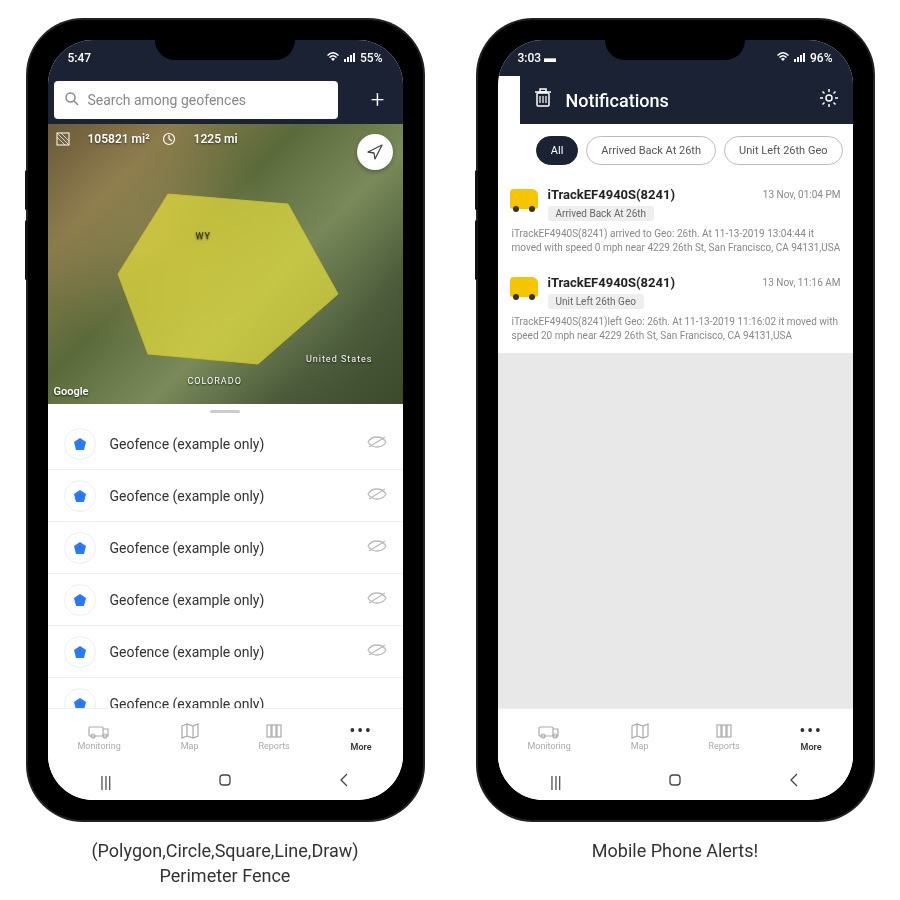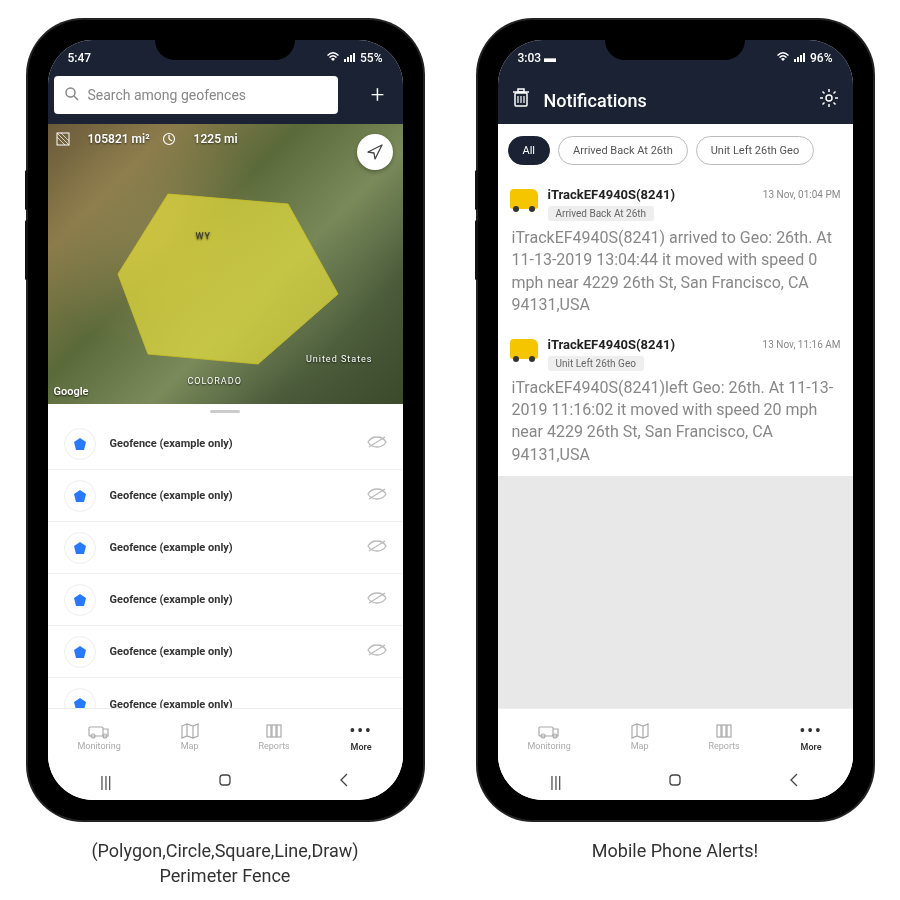--- a/index.html
+++ b/index.html
@@ -5,59 +5,59 @@
 * { box-sizing: border-box; margin: 0; padding: 0; }
 body { font-family: -apple-system, BlinkMacSystemFont, 'Segoe UI', Roboto, sans-serif; background: #fff; width: 900px; height: 900px; display: flex; justify-content: space-around; align-items: flex-start; padding-top: 20px; }
 .phone-wrap { display: flex; flex-direction: column; align-items: center; }
 .phone { width: 395px; height: 800px; background: #000; border-radius: 55px; padding: 20px; position: relative; box-shadow: 0 0 0 2px #222; }
 .phone::before { content:''; position:absolute; left:-3px; top:150px; width:3px; height:40px; background:#111; border-radius:2px; }
 .phone::after { content:''; position:absolute; left:-3px; top:200px; width:3px; height:60px; background:#111; border-radius:2px; }
 .notch { position: absolute; top: 12px; left: 50%; transform: translateX(-50%); width: 140px; height: 28px; background: #000; border-radius: 0 0 20px 20px; z-index: 10; }
 .screen { width: 100%; height: 100%; background: #fff; border-radius: 45px; overflow: hidden; position: relative; display:flex; flex-direction:column; }
 .statusbar { height: 36px; background: #1a2233; color: #fff; display:flex; justify-content:space-between; align-items:center; padding: 0 20px; font-size: 12px; font-weight:500; }
 .statusbar .right { display:flex; gap:4px; align-items:center; }
-.searchrow { height: 48px; background: #1a2233; display:flex; align-items:flex-start; padding:0 6px; gap:21px; }
+.searchrow { height: 48px; background: #1a2233; display:flex; align-items:center; padding:0 6px; gap:21px; }
 .searchbox { flex:1; background:#fff; border-radius:4px; height:38px; display:flex; align-items:center; padding:0 10px; gap:8px; color:#888; font-size:14px; }
 .addbtn { width:38px; height:38px; display:flex; align-items:center; justify-content:center; color:#fff; font-size:24px; font-weight:300; }
 .mapwrap { height: 280px; background: linear-gradient(135deg,#6b5a3a 0%,#8a7a4a 20%,#5a6a3a 40%,#7a8a5a 60%,#4a5a3a 80%,#3a4a2a 100%); position:relative; overflow:hidden; }
 .mapwrap::before { content:''; position:absolute; inset:0; background: radial-gradient(circle at 30% 40%, rgba(160,140,90,0.5) 0%, transparent 40%), radial-gradient(circle at 70% 60%, rgba(100,120,80,0.4) 0%, transparent 35%); }
 .mapstats { position:absolute; top:8px; left:8px; display:flex; gap:12px; color:#fff; font-size:12px; font-weight:600; z-index:2; }
 .mapstats span { display:flex; align-items:center; gap:18px; text-shadow:0 1px 2px rgba(0,0,0,0.6); }
 .locbtn { position:absolute; top:10px; right:10px; width:36px; height:36px; background:#fff; border-radius:50%; display:flex; align-items:center; justify-content:center; box-shadow:0 2px 4px rgba(0,0,0,0.3); z-index:2; }
 .polygon { position:absolute; left:40px; top:50px; width:260px; height:200px; z-index:1; }
 .maplabel { position:absolute; color:#fff; font-size:9px; text-shadow:0 1px 2px rgba(0,0,0,0.8); z-index:1; letter-spacing:1px; }
 .googlelbl { position:absolute; bottom:6px; left:6px; color:#fff; font-size:11px; font-weight:600; text-shadow:0 1px 2px rgba(0,0,0,0.8); z-index:2; }
 .gfhandle { height:14px; background:#fff; display:flex; justify-content:center; align-items:center; }
 .gfhandle::before { content:''; width:30px; height:3px; background:#ccc; border-radius:2px; }
 .gflist { flex:1; overflow:hidden; background:#fff; }
 .gfrow { height:52px; display:flex; align-items:center; padding:0 16px; border-bottom:1px solid #f0f0f0; gap:14px; }
 .gficon-wrap { width:32px; height:32px; border-radius:50%; background:#fff; border:1px solid #eee; display:flex; align-items:center; justify-content:center; }
-.gflabel { flex:1; font-size:11px; font-weight:700; color:#333; }
+.gflabel { flex:1; font-size:14px; font-weight:400; color:#333; }
 .eyeicon { color:#bbb; }
 .tabbar { height:56px; border-top:1px solid #eee; display:flex; justify-content:space-around; align-items:center; background:#fff; }
 .tab { display:flex; flex-direction:column; align-items:center; gap:2px; color:#aaa; font-size:9px; }
 .tab.active { color:#333; font-weight:600; }
 .navbar { height:36px; display:flex; justify-content:space-around; align-items:center; background:#fff; color:#444; }
 .caption { margin-top:18px; text-align:center; font-size:18px; color:#333; line-height:1.4; }
 
-.notifhead { height:48px; background:#1a2233; color:#fff; display:flex; align-items:center; padding:0 14px; gap:14px; }
+.notifhead { height:48px; background:#1a2233; color:#fff; display:flex; align-items:center; padding:0 14px; gap:14px;margin-left:22px; }
 .notifhead .title { flex:1; font-size:18px; font-weight:500; }
-.filterrow { padding:12px 10px; display:flex; gap:8px; background:#fff; }
+.filterrow { padding:12px 10px; display:flex; gap:8px; background:#fff;justify-content:flex-end; }
 .pill { padding:7px 14px; border-radius:18px; font-size:11px; border:1px solid #bbb; color:#555; background:#fff; }
 .pill.active { background:#1a2233; color:#fff; border-color:#1a2233; }
 .notiflist { flex:1; background:#e8e8e8; overflow:hidden; }
 .notifitem { background:#fff; padding:10px 12px; }
 .notiftop { display:flex; gap:10px; align-items:flex-start; }
 .caricon { width:28px; height:20px; background:#f5c500; border-radius:4px 6px 3px 3px; position:relative; margin-top:2px; flex-shrink:0; }
 .caricon::before { content:''; position:absolute; bottom:-3px; left:3px; width:6px; height:6px; background:#333; border-radius:50%; }
 .caricon::after { content:''; position:absolute; bottom:-3px; right:3px; width:6px; height:6px; background:#333; border-radius:50%; }
 .notifname { font-size:13px; font-weight:700; color:#222; }
 .notiftime { font-size:10px; color:#888; margin-left:auto; }
 .notiftag { display:inline-block; background:#eee; color:#666; font-size:10px; padding:2px 8px; border-radius:3px; margin-top:4px; }
-.notifbody { font-size:16px; color:#888; margin-top:6px; line-height:1.4; padding-left:2px; }
+.notifbody { font-size:10px; color:#888; margin-top:6px; line-height:1.4; padding-left:2px; }
 </style>
 </head>
 <body>
 
 <div class="phone-wrap">
 <div class="phone">
   <div class="notch"></div>
   <div class="screen">
     <div class="statusbar">
       <span>5:47</span>

